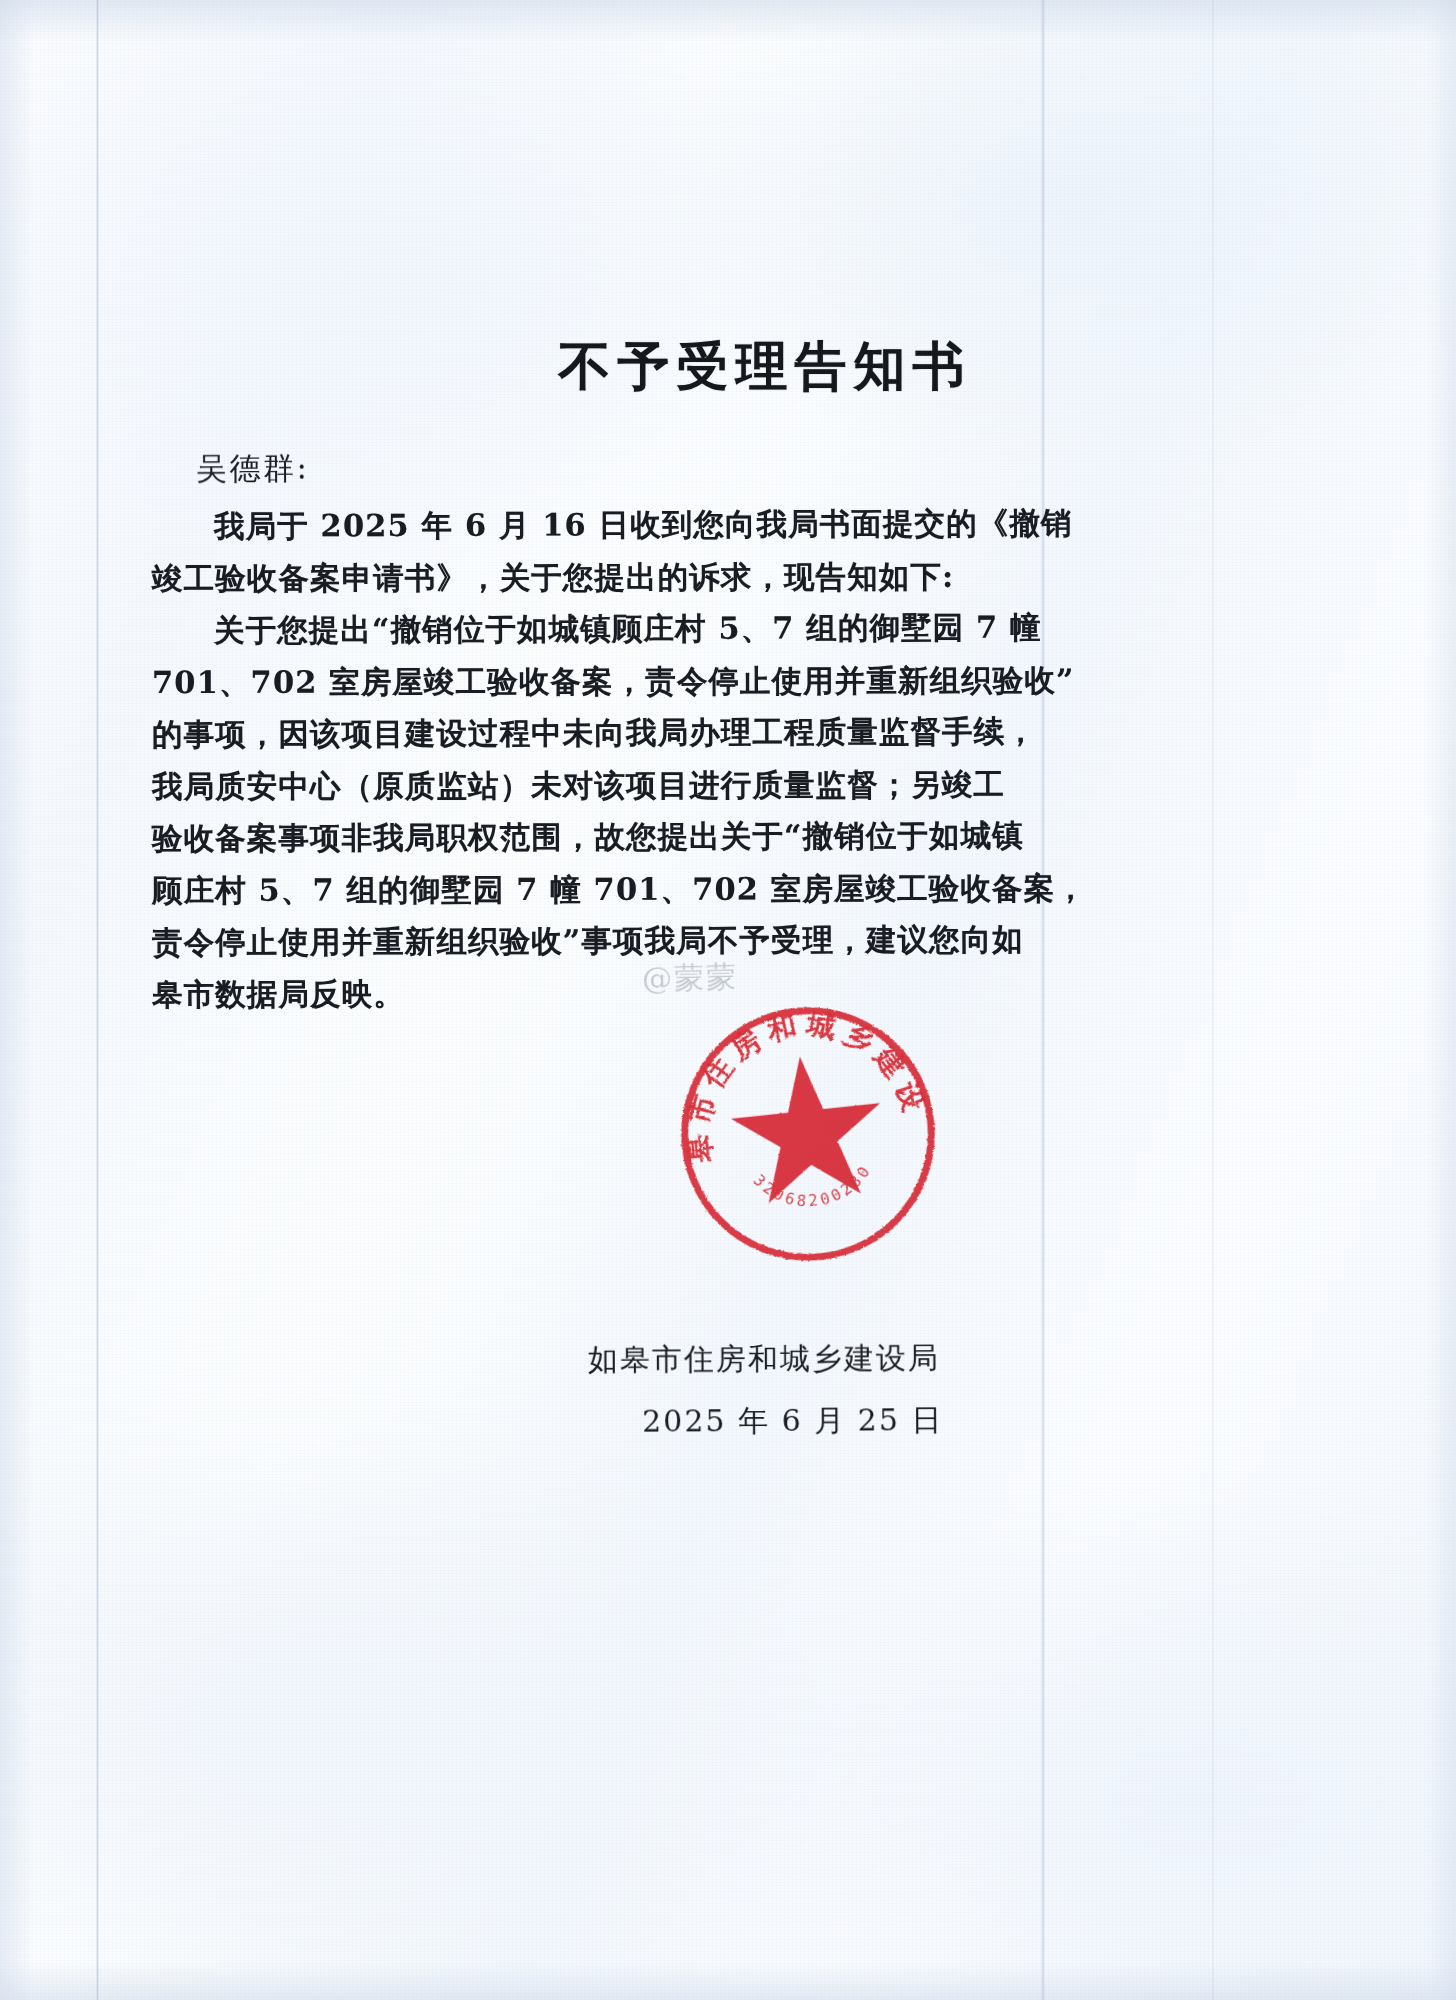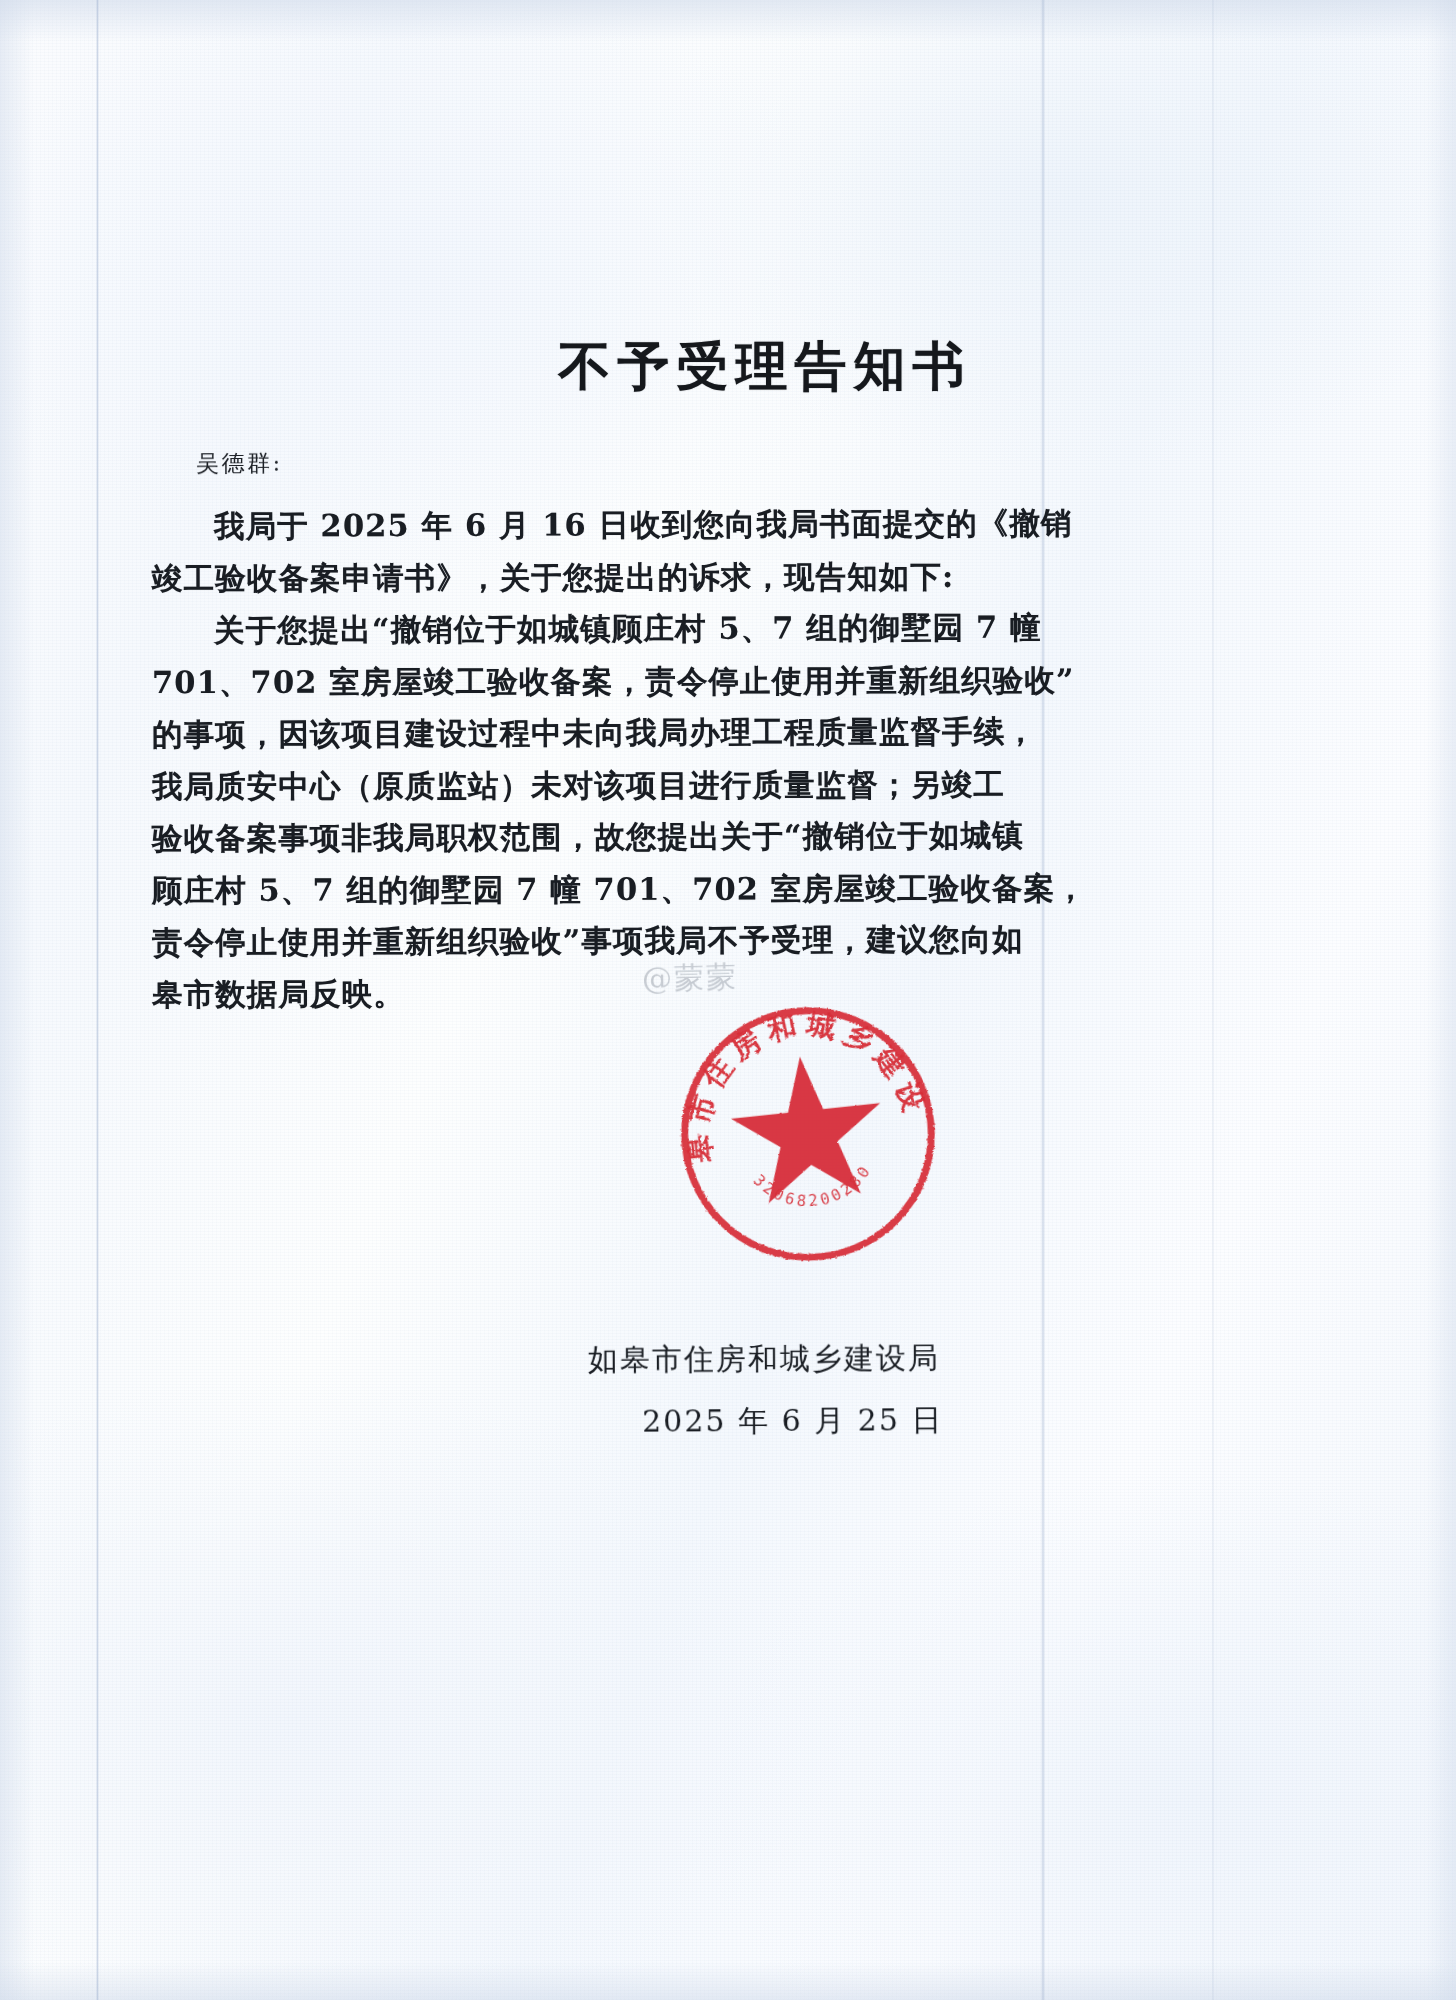--- a/index.html
+++ b/index.html
@@ -56,21 +56,21 @@
     font-size:52px;
     letter-spacing:7px;
     color:#15181c;
     text-shadow:0 0 1.1px rgba(20,24,30,.5);
     padding-left:37px;
   }
 
   .salutation{
     position:absolute;left:196px;top:448px;
     font-family:"DejaVu Serif","Liberation Serif",serif;
-    font-size:23px;
+    font-size:31px;
     letter-spacing:2.5px;
     color:#1b1f25;
     transform:rotate(-0.35deg);
   }
 
   .body{
     position:absolute;left:152px;top:500px;
     width:880px;
     font-weight:bold;
   }

